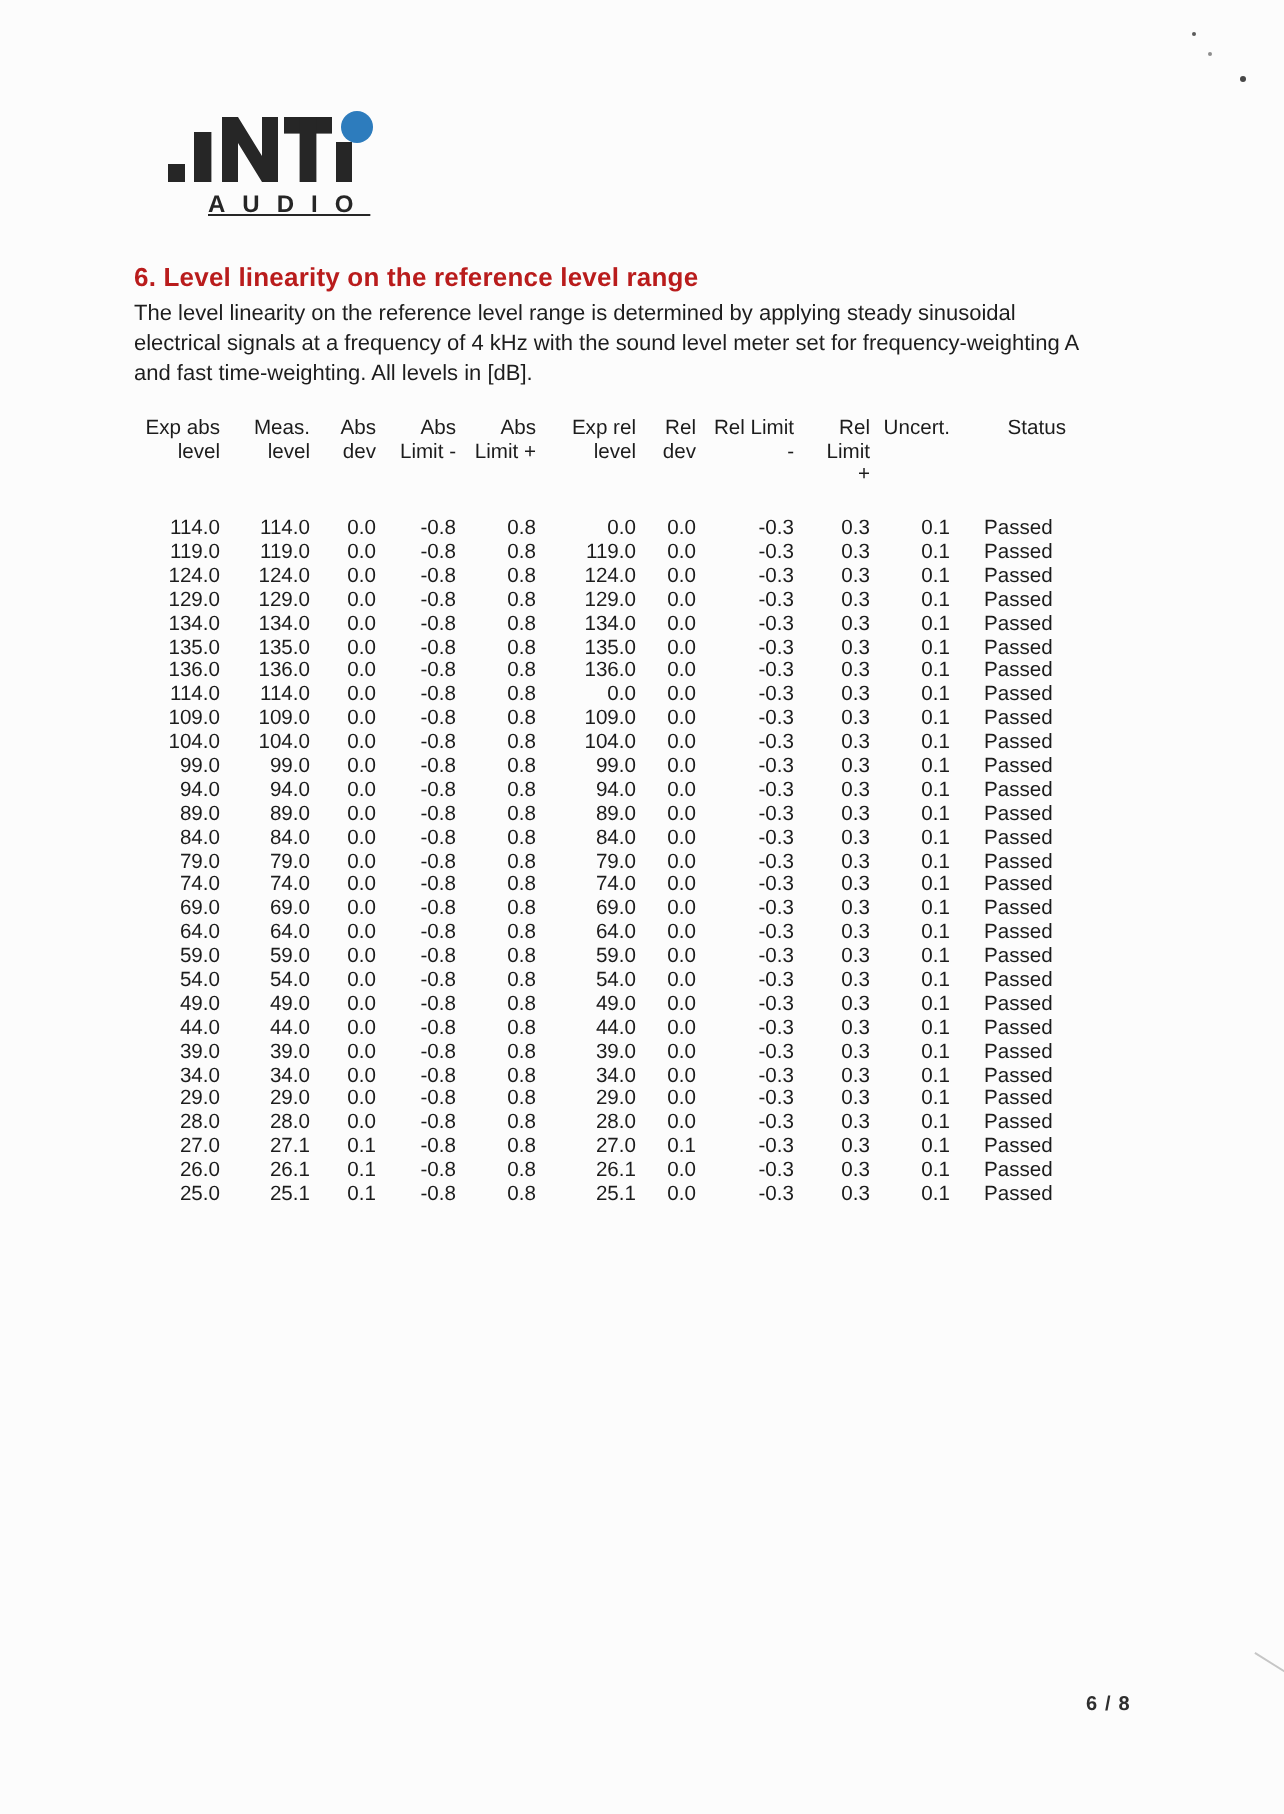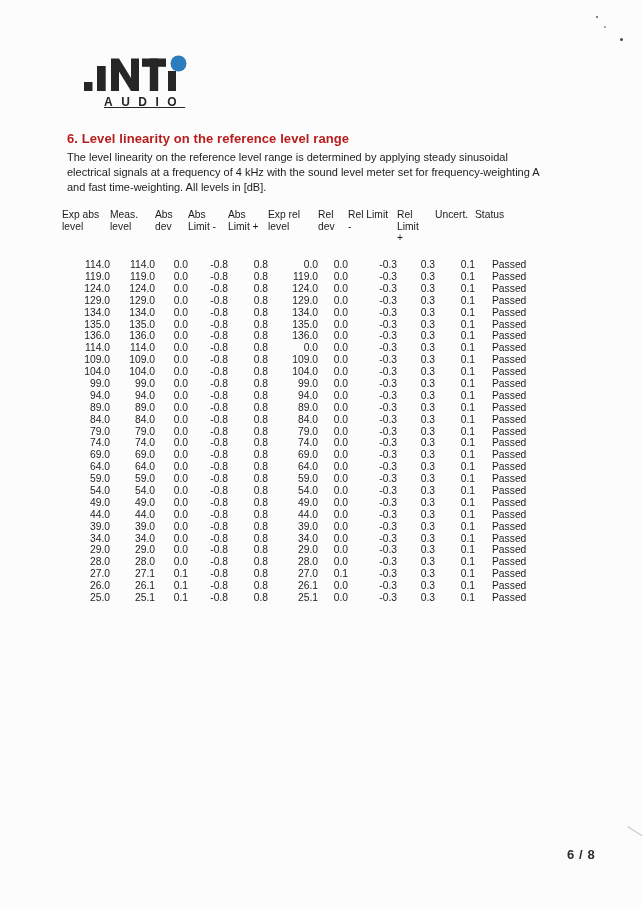--- a/index.html
+++ b/index.html
@@ -26,31 +26,31 @@
     position:absolute; left:67px; top:150px;
     font-size:11px; line-height:14.9px; color:#1d1d1d;
   }
   .para div { white-space:nowrap; }
   
   .lin-table { position:absolute; left:62px; top:209px; font-size:10.3px; }
   .grid11 {
     display:grid;
     grid-template-columns:48px 45px 33px 40px 40px 50px 30px 49px 38px 40px 58px;
   }
-  .th { text-align:left; line-height:11.7px; color:#1c1c1c; }
+  .th { text-align:right; line-height:11.7px; color:#1c1c1c; }
   .th .l1, .th .l2 { display:block; }
   .tbody { margin-top:15px; }
   .trow { height:11.9px; line-height:11.9px; }
   .tcell { overflow:visible; color:#1c1c1c; }
   .tcell.num { text-align:right; }
   .tcell.status { text-align:left; padding-left:17px; }
   
   .page-num {
-    position:absolute; left:567px; top:847px;
-    font-size:13px; font-weight:bold; letter-spacing:0.6px; color:#2e2e2e;
+    position:absolute; left:543px; top:847px;
+    font-size:10px; font-weight:bold; letter-spacing:0.6px; color:#2e2e2e;
   }
   
   .speck { position:absolute; border-radius:50%; }
   .speck.s1 { left:596px; top:16px; width:2px; height:2px; background:#5a5a5a; }
   .speck.s2 { left:604px; top:26px; width:2px; height:2px; background:#8d8d8d; }
   .speck.s3 { left:620px; top:38px; width:3px; height:3px; background:#474747; }
   .scratch {
     position:absolute; left:626px; top:831px; width:19px; height:1px;
     background:#c6c6c6; transform:rotate(32deg);
   }

